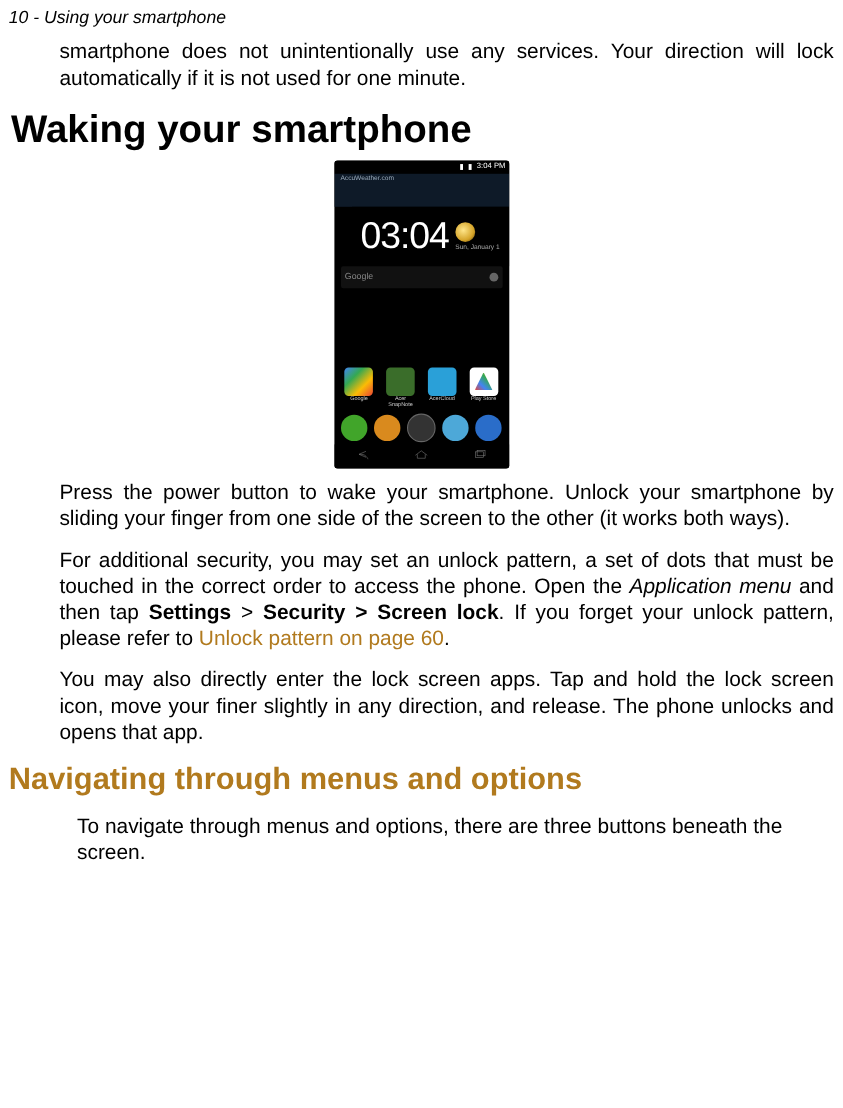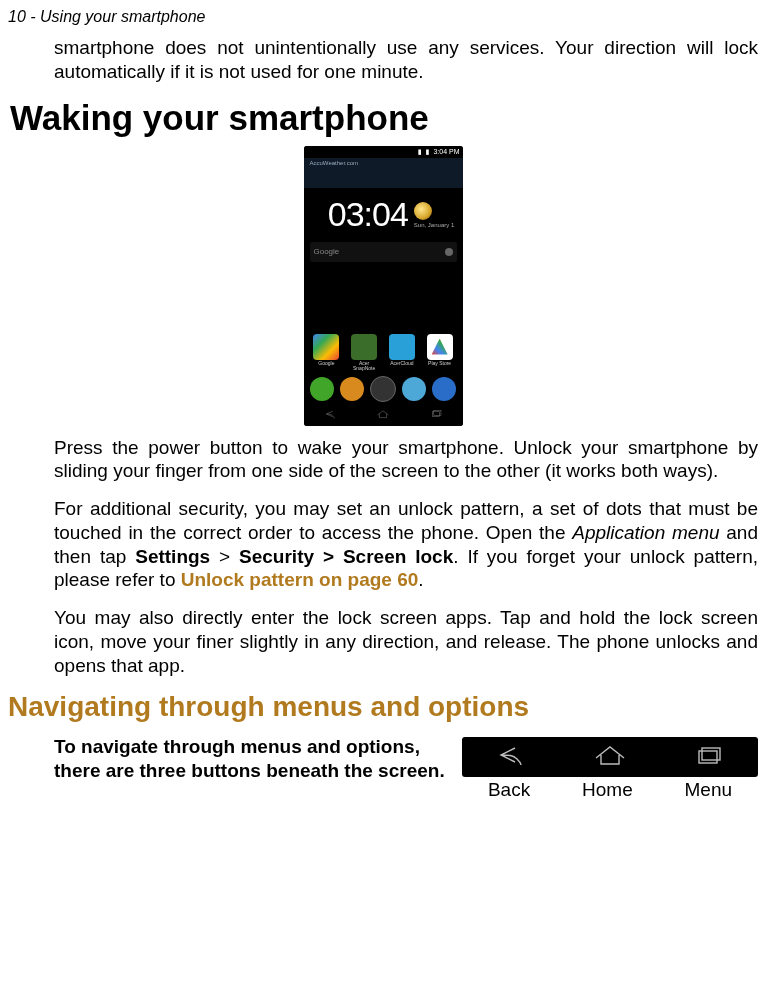--- a/index.html
+++ b/index.html
@@ -21,41 +21,40 @@
   .body-text {
     font-size: 19px;
     line-height: 1.25;
     margin: 0 0 14px 0;
     padding: 0 8px 0 54px;
     text-align: justify;
   }
   .body-text-last {
     font-size: 19px;
     line-height: 1.25;
-    margin: 0;
+    margin: 16px;
     padding: 0 8px 0 54px;
-    font-weight: bold;
   }
   .h2 {
     font-size: 35px;
     font-weight: bold;
     margin: 6px 0 8px 0;
     padding: 0 8px 0 10px;
     color: #000;
   }
   .h1-accent {
     font-size: 28px;
     font-weight: bold;
     margin: 10px 0 12px 0;
     padding: 0 8px 0 8px;
     color: #B17A1E;
   }
   .link-accent {
     color: #B17A1E;
-    font-weight: bold;
+    font-weight: normal;
   }
   .bold { font-weight: bold; }
   .italic { font-style: italic; }
 
   .phone-wrap {
     text-align: center;
     margin: 2px 0 6px 0;
   }
   .phone {
     width: 159px;
@@ -227,34 +226,15 @@
 
   <p class="body-text">
     <span>For additional security, you may set an unlock pattern, a set of dots that must be touched in the correct order to access the phone. Open the </span><span class="italic">Application menu</span><span> and then tap </span><span class="bold">Settings</span><span> &gt; </span><span class="bold">Security &gt; Screen lock</span><span>. If you forget your unlock pattern, please refer to </span><a class="link-accent">Unlock pattern on page 60</a><span>.</span>
   </p>
 
   <p class="body-text">You may also directly enter the lock screen apps. Tap and  hold the lock screen icon, move your finer slightly in any direction, and release. The phone unlocks and opens that app.</p>
 
   <div class="h1-accent">Navigating through menus and options</div>
 
   <div class="clearfix">
-    <div class="nav-figure">
-      <div class="nav-bar-wide">
-        <span><svg viewBox="0 0 40 20">
-              <path d="M24 3 L10 10 L24 17 M10 10 C 18 10 22 10 26 14 C 30 18 30 20 30 20"></path>
-            </svg></span>
-        <span><svg viewBox="0 0 40 20">
-              <path d="M6 13 L20 2 L34 13 M11 10 V19 H29 V10"></path>
-            </svg></span>
-        <span><svg viewBox="0 0 40 20">
-              <rect x="10" y="6" width="18" height="12"></rect>
-              <rect x="13" y="3" width="18" height="12"></rect>
-            </svg></span>
-      </div>
-      <div class="nav-labels">
-        <span>Back</span>
-        <span>Home</span>
-        <span>Menu</span>
-      </div>
-    </div>
     <p class="body-text-last">To navigate through menus and options, there are three buttons beneath the screen.</p>
   </div>
 </div>
 
 </body></html>

